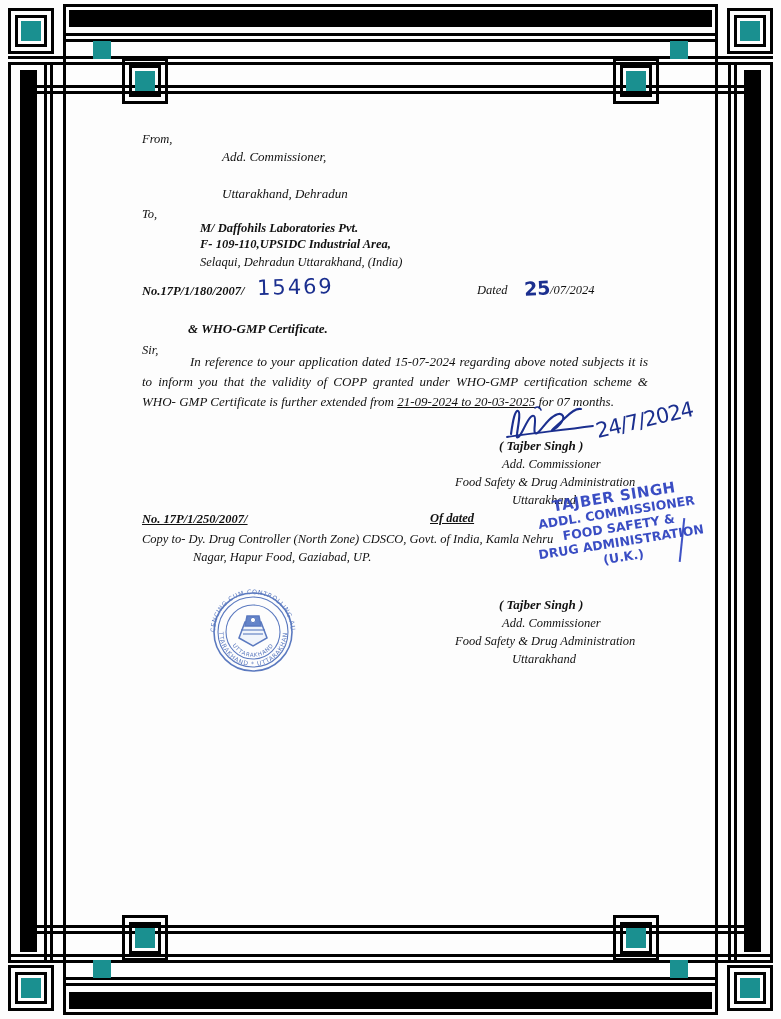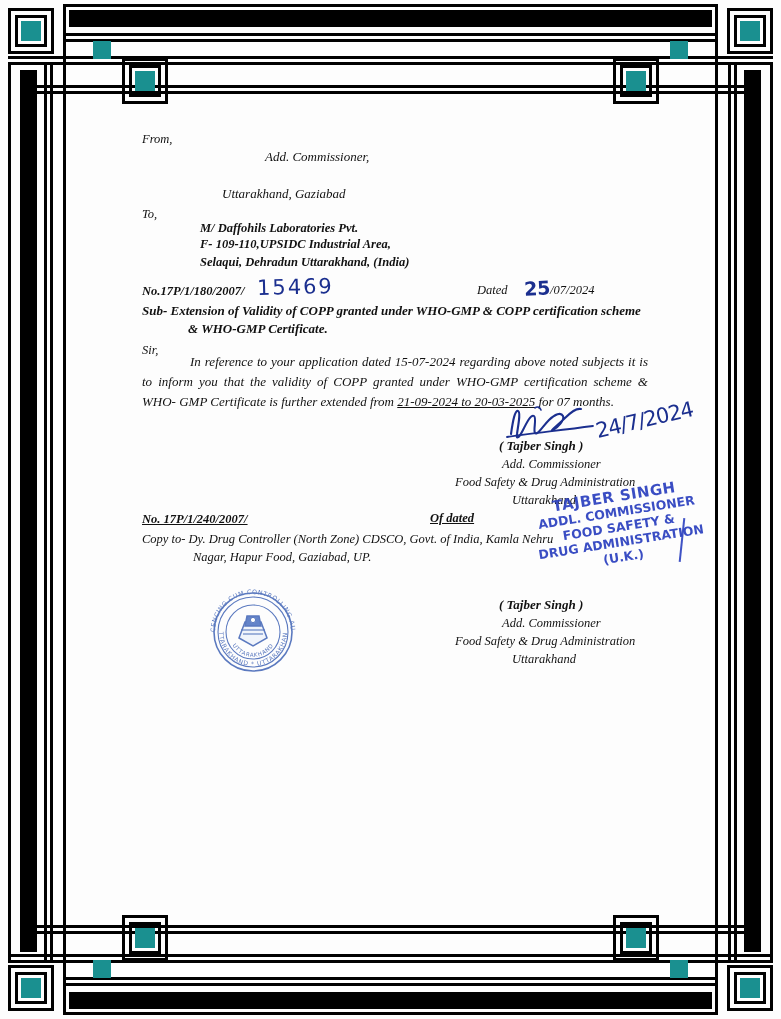--- a/index.html
+++ b/index.html
@@ -67,27 +67,27 @@
     width: 781px; height: 1019px;
   }
   .txt {
     position: absolute;
     color: #111;
     font-style: italic;
     white-space: nowrap;
   }
 
   .from-label      { left: 142px; top: 132px;  font-size: 12.5px; }
-  .from-l1         { left: 222px; top: 149px;  font-size: 13px; margin-left: 43px; }
+  .from-l1         { left: 222px; top: 149px;  font-size: 13px; }
   .from-l2         { left: 222px; top: 166px;  font-size: 13.5px; letter-spacing: .2px; }
   .from-l3         { left: 222px; top: 186px;  font-size: 13px; }
   .to-label        { left: 142px; top: 207px;  font-size: 12.5px; }
   .to-l1           { left: 200px; top: 221px;  font-size: 12.5px; font-weight: bold; }
   .to-l2           { left: 200px; top: 237px;  font-size: 12.5px; font-weight: bold; }
-  .to-l3           { left: 200px; top: 255px;  font-size: 12.5px; font-weight: bold; }
+  .to-l3           { left: 200px; top: 255px;  font-size: 12.5px; font-weight: normal; }
 
   .refno           { left: 142px; top: 284px;  font-size: 12.5px; font-weight: bold; }
   .refno-hand      { left: 257px; top: 275px;  font-size: 21px; color: #1b2f8f;
                      font-family: "DejaVu Sans", sans-serif; font-style: normal;
                      letter-spacing: 2px; transform: rotate(-1.5deg); }
   .dated-label     { left: 477px; top: 283px;  font-size: 12.5px; }
   .dated-hand      { left: 524px; top: 277px;  font-size: 19px; color: #1b2f8f;
                      font-family: "DejaVu Sans", sans-serif; font-style: normal;
                      font-weight: bold; transform: rotate(-3deg); }
   .dated-rest      { left: 550px; top: 283px;  font-size: 12.5px; }
@@ -262,54 +262,53 @@
       <div class="ring-outer"></div>
       <div class="ring-inner"></div>
       <div class="teal"></div>
     </div>
   </div>
 
   <div class="content">
 
     <div class="txt from-label">From,</div>
     <div class="txt from-l1">Add. Commissioner,</div>
-    <div class="txt from-l3">Uttarakhand, Gaziabad</div>
+    <div class="txt from-l3">Uttarakhand, Dehradun</div>
 
     <div class="txt to-label">To,</div>
     <div class="txt to-l1">M/ Daffohils Laboratories  Pvt.</div>
     <div class="txt to-l2">F- 109-110,UPSIDC Industrial Area,</div>
     <div class="txt to-l3">Selaqui, Dehradun Uttarakhand, (India)</div>
 
     <div class="txt refno">No.17P/1/180/2007/</div>
     <div class="refno-hand" style="position:absolute;">15469</div>
     <div class="txt dated-label">Dated</div>
     <div class="dated-hand" style="position:absolute;">25</div>
     <div class="txt dated-rest">/07/2024</div>
 
-    <div class="txt sub-l1">Sub- Extension of Validity of COPP granted under WHO-GMP &amp; COPP certification scheme</div>
     <div class="txt sub-l2">&amp; WHO-GMP Certificate.</div>
     <div class="txt sir">Sir,</div>
 
     <div class="body-p">
       <span>In reference to your application dated 15-07-2024 regarding above noted subjects it is to inform you  that the validity of COPP  granted  under  WHO-GMP certification  scheme  &amp;  WHO- GMP Certificate is  further  extended  from </span><span class="dates">21-09-2024 to 20-03-2025</span><span> for 07 months.</span>
     </div>
 
     <svg class="signature" viewBox="0 0 95 40">
       <path d="M6,30 C8,16 10,6 13,7 C16,8 13,22 12,30 C11,36 14,34 18,26 C22,18 26,10 29,12 C32,14 28,26 30,29 C32,32 38,22 44,16 C50,10 56,8 58,12 C60,16 52,24 48,26 C44,28 52,22 60,14 C66,8 72,4 76,5" fill="none" stroke="#1b2f8f" stroke-width="2.1" stroke-linecap="round"></path>
       <path d="M2,33 C20,30 50,27 88,22" fill="none" stroke="#1b2f8f" stroke-width="1.8" stroke-linecap="round"></path>
       <path d="M30,4 C32,2 35,3 36,6" fill="none" stroke="#1b2f8f" stroke-width="1.6" stroke-linecap="round"></path>
     </svg>
     <div class="sig-date-hand">24/7/2024</div>
 
     <div class="txt sig1-name">( Tajber Singh )</div>
     <div class="txt sig1-l1">Add. Commissioner</div>
     <div class="txt sig1-l2">Food Safety &amp; Drug Administration</div>
     <div class="txt sig1-l3">Uttarakhand</div>
 
-    <div class="txt copy-no">No. 17P/1/240/2007/</div>
+    <div class="txt copy-no">No. 17P/1/250/2007/</div>
     <div class="txt copy-ofdated">Of dated</div>
     <div class="txt copy-l1">Copy to- Dy. Drug Controller (North Zone) CDSCO, Govt. of India, Kamla Nehru</div>
     <div class="txt copy-l2">Nagar, Hapur Food, Gaziabad, UP.</div>
 
     <div class="stamp">
       <div class="s1">TAJBER SINGH</div>
       <div class="s2">ADDL. COMMISSIONER</div>
       <div class="s3">FOOD SAFETY &amp;</div>
       <div class="s4">DRUG ADMINISTRATION (U.K.)</div>
     </div>

